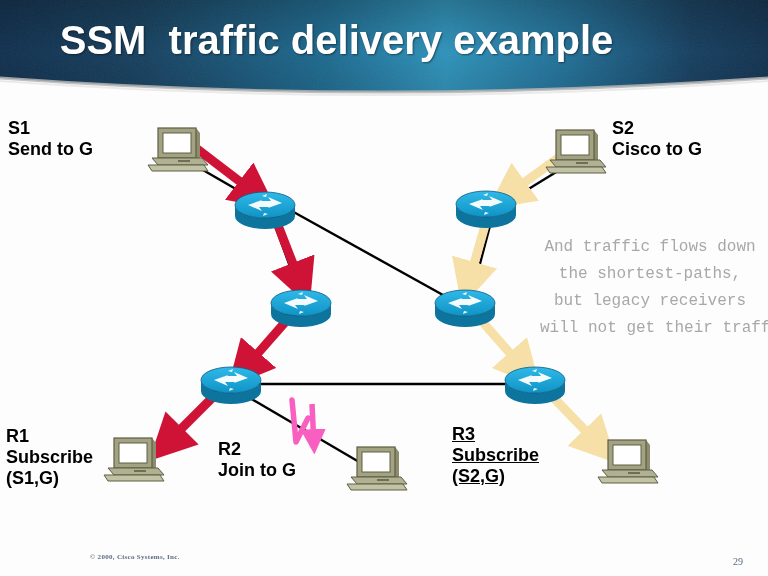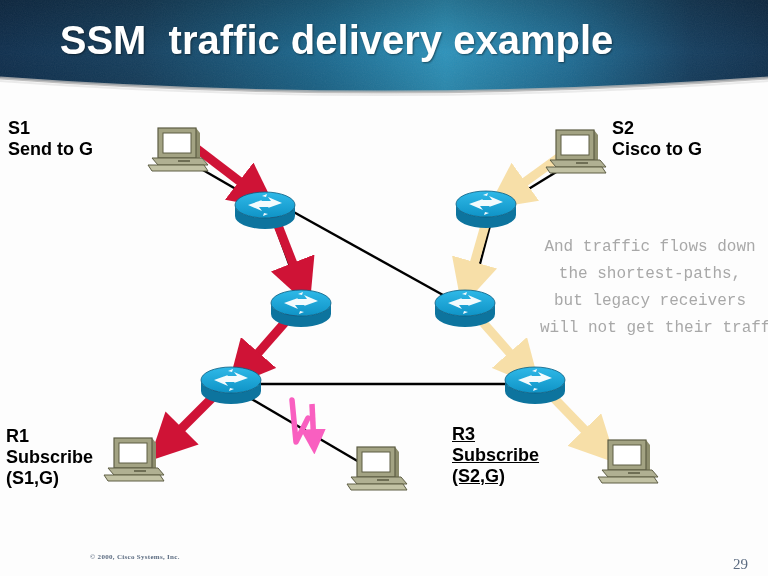--- a/index.html
+++ b/index.html
@@ -76,21 +76,21 @@
     color:#5b6b80;
     font-size:7px;
     font-weight:bold;
     letter-spacing:.3px;
     font-family:"Liberation Serif", serif;
     white-space:pre;
   }
   #footer-page{
     position:absolute;left:733px;top:556px;
     color:#5b6b80;
-    font-size:15px;
+    font-size:10px;
     font-family:"Liberation Serif", serif;
     white-space:pre;
   }
 </style>
 </head>
 <body>
 
 <div id="slide">
 
   <div id="banner-wrap">
@@ -284,20 +284,22 @@
       </g>
     </svg>
 
     <div class="lbl" id="label-s1">S1
 Send to G</div>
     <div class="lbl" id="label-s2">S2
 Cisco to G</div>
     <div class="lbl" id="label-r1">R1
 Subscribe
 (S1,G)</div>
+    <div class="lbl" id="label-r2">R2
+Join to G</div>
     <div class="lbl" id="label-r3">R3
 Subscribe
 (S2,G)</div>
     <div id="note-text">And traffic flows down
 the shortest-paths,
 but legacy receivers
 will not get their traffic.</div>
   </div>
 
   <div id="footer-copy">© 2000, Cisco Systems, Inc.</div>

